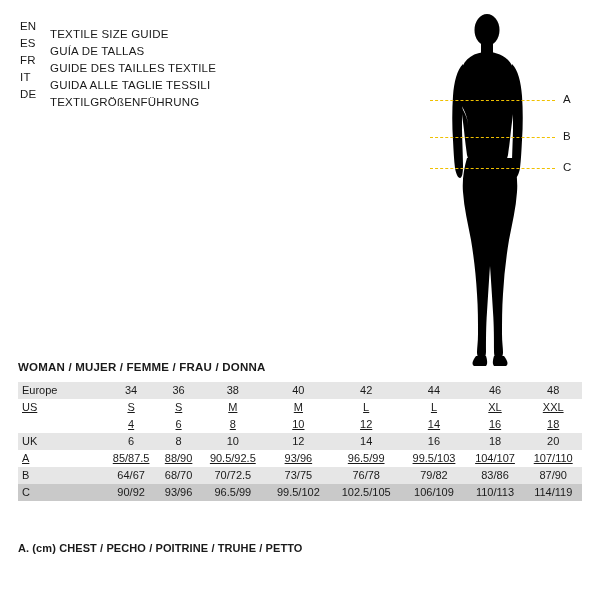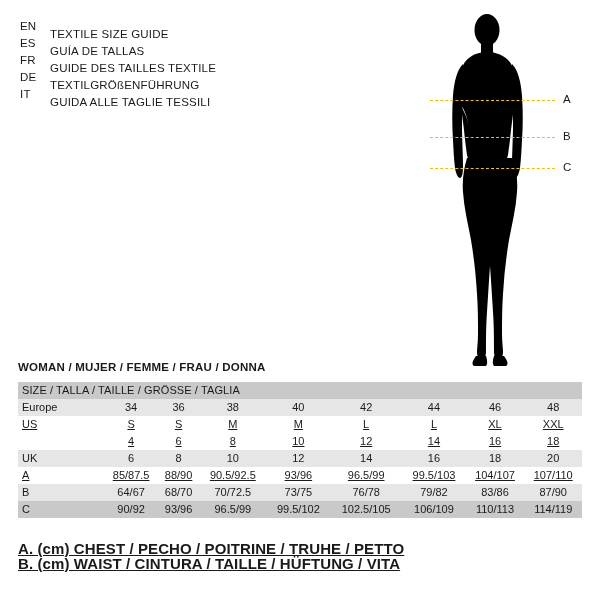--- a/index.html
+++ b/index.html
@@ -111,27 +111,26 @@
   }
 
   
   #footnotes {
     position: absolute;
     left: 18px;
     top: 541px;
     width: 560px;
   }
   .footnote {
-    font-size: 15px;
+    font-size: 11px;
     font-weight: bold;
     letter-spacing: 0.1px;
     color: #1a1a1a;
     height: 15px;
     line-height: 15px;
-    text-decoration: underline;
   }
 </style>
 </head>
 <body>
 
 <div id="page">
 
   <div id="lang-block">
     <div class="lang-row">
       <span class="lang-code">EN</span>
@@ -139,26 +138,26 @@
     </div>
     <div class="lang-row">
       <span class="lang-code">ES</span>
       <span class="lang-text">GUÍA DE TALLAS</span>
     </div>
     <div class="lang-row">
       <span class="lang-code">FR</span>
       <span class="lang-text">GUIDE DES TAILLES TEXTILE</span>
     </div>
     <div class="lang-row">
+      <span class="lang-code">IT</span>
+      <span class="lang-text">GUIDA ALLE TAGLIE TESSILI</span>
+    </div>
+    <div class="lang-row">
       <span class="lang-code">DE</span>
       <span class="lang-text">TEXTILGRÖßENFÜHRUNG</span>
-    </div>
-    <div class="lang-row">
-      <span class="lang-code">IT</span>
-      <span class="lang-text">GUIDA ALLE TAGLIE TESSILI</span>
     </div>
   </div>
 
   <div id="figure-wrap">
     <svg id="figure-svg" width="160" height="360" viewBox="0 0 160 360">
       <g fill="#000000">
 
         <ellipse cx="57" cy="22" rx="12.5" ry="16"></ellipse>
 
         <rect x="51" y="35" width="12" height="10"></rect>
@@ -220,23 +219,20 @@
 
     <div class="measure-label" style="left:133px; top:85px;">A</div>
     <div class="measure-label" style="left:133px; top:122px;">B</div>
     <div class="measure-label" style="left:133px; top:153px;">C</div>
   </div>
 
   <div id="woman-title">WOMAN / MUJER / FEMME / FRAU / DONNA</div>
 
   <table id="size-table">
     <tbody>
-      <tr class="head-row band-dark">
-        <td class="row-head" colspan="9">SIZE / TALLA / TAILLE / GRÖSSE / TAGLIA</td>
-      </tr>
       <tr class="band-light">
         <td class="row-head">Europe</td>
         <td>34</td>
         <td>36</td>
         <td>38</td>
         <td>40</td>
         <td>42</td>
         <td>44</td>
         <td>46</td>
         <td>48</td>
@@ -305,16 +301,15 @@
         <td>102.5/105</td>
         <td>106/109</td>
         <td>110/113</td>
         <td>114/119</td>
       </tr>
     </tbody>
   </table>
 
   <div id="footnotes">
     <div class="footnote">A. (cm) CHEST / PECHO / POITRINE / TRUHE / PETTO</div>
-    <div class="footnote">B. (cm) WAIST / CINTURA / TAILLE / HÜFTUNG / VITA</div>
   </div>
 
 </div>
 
 </body></html>

